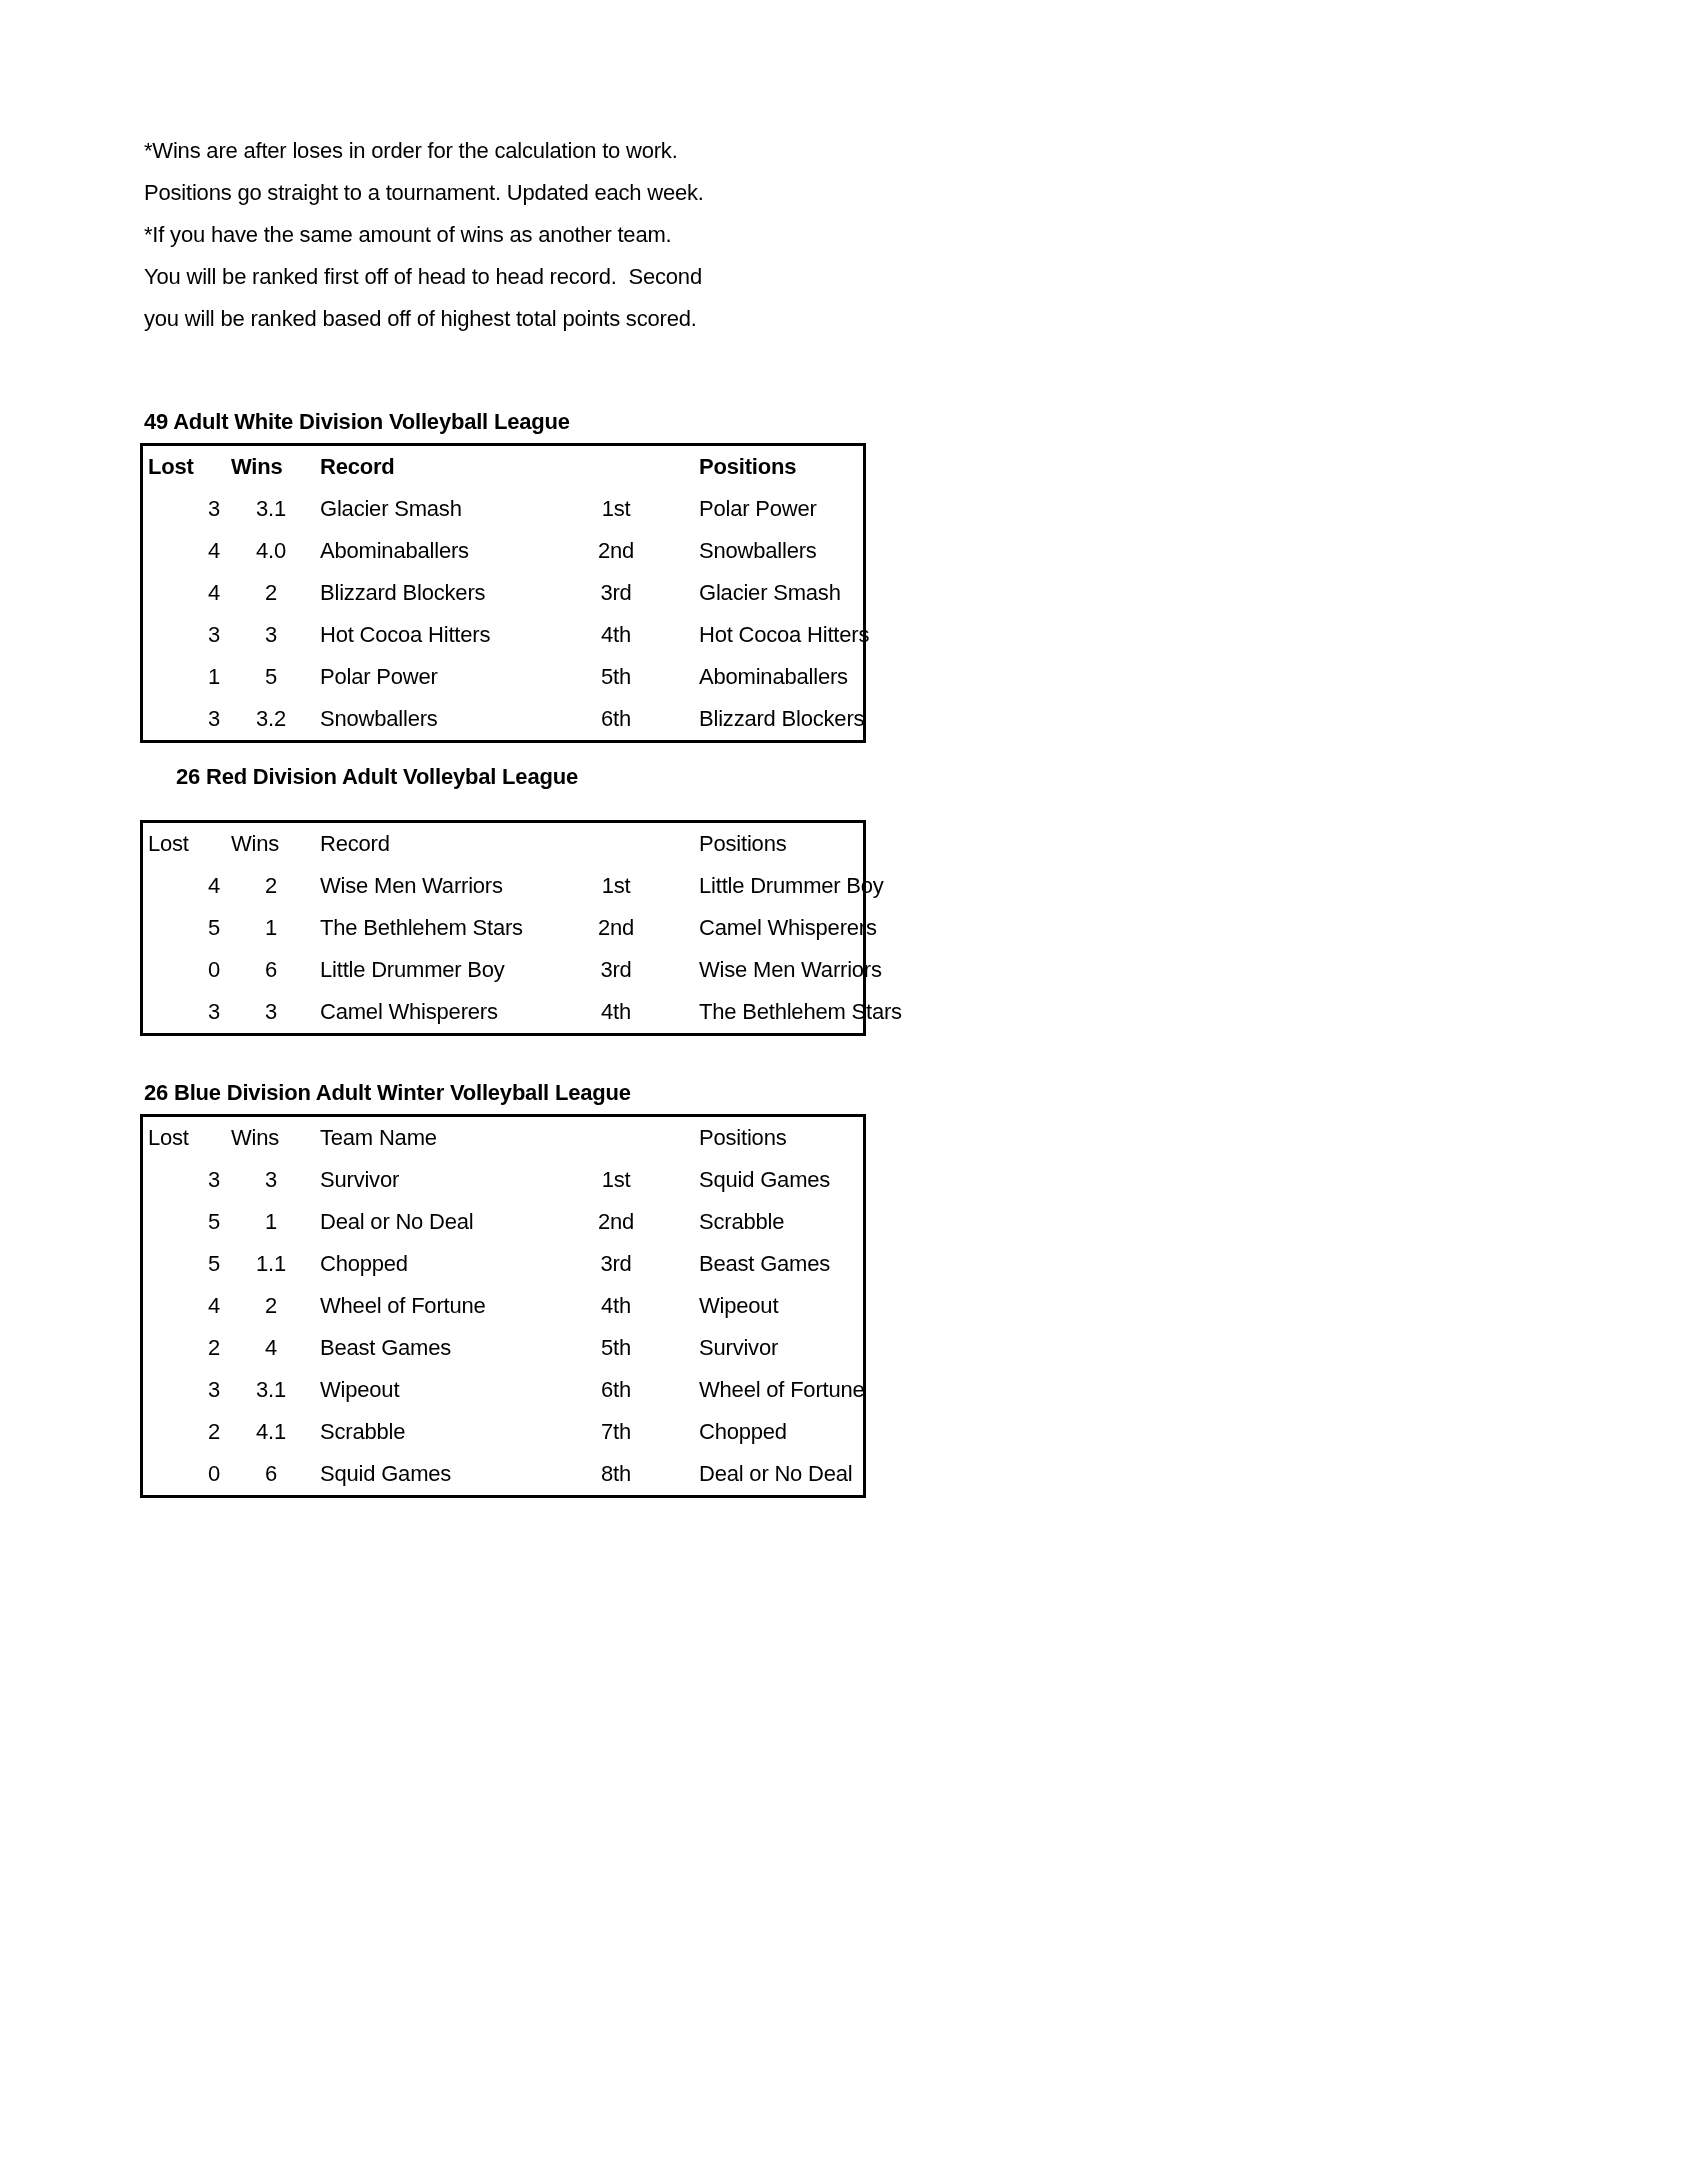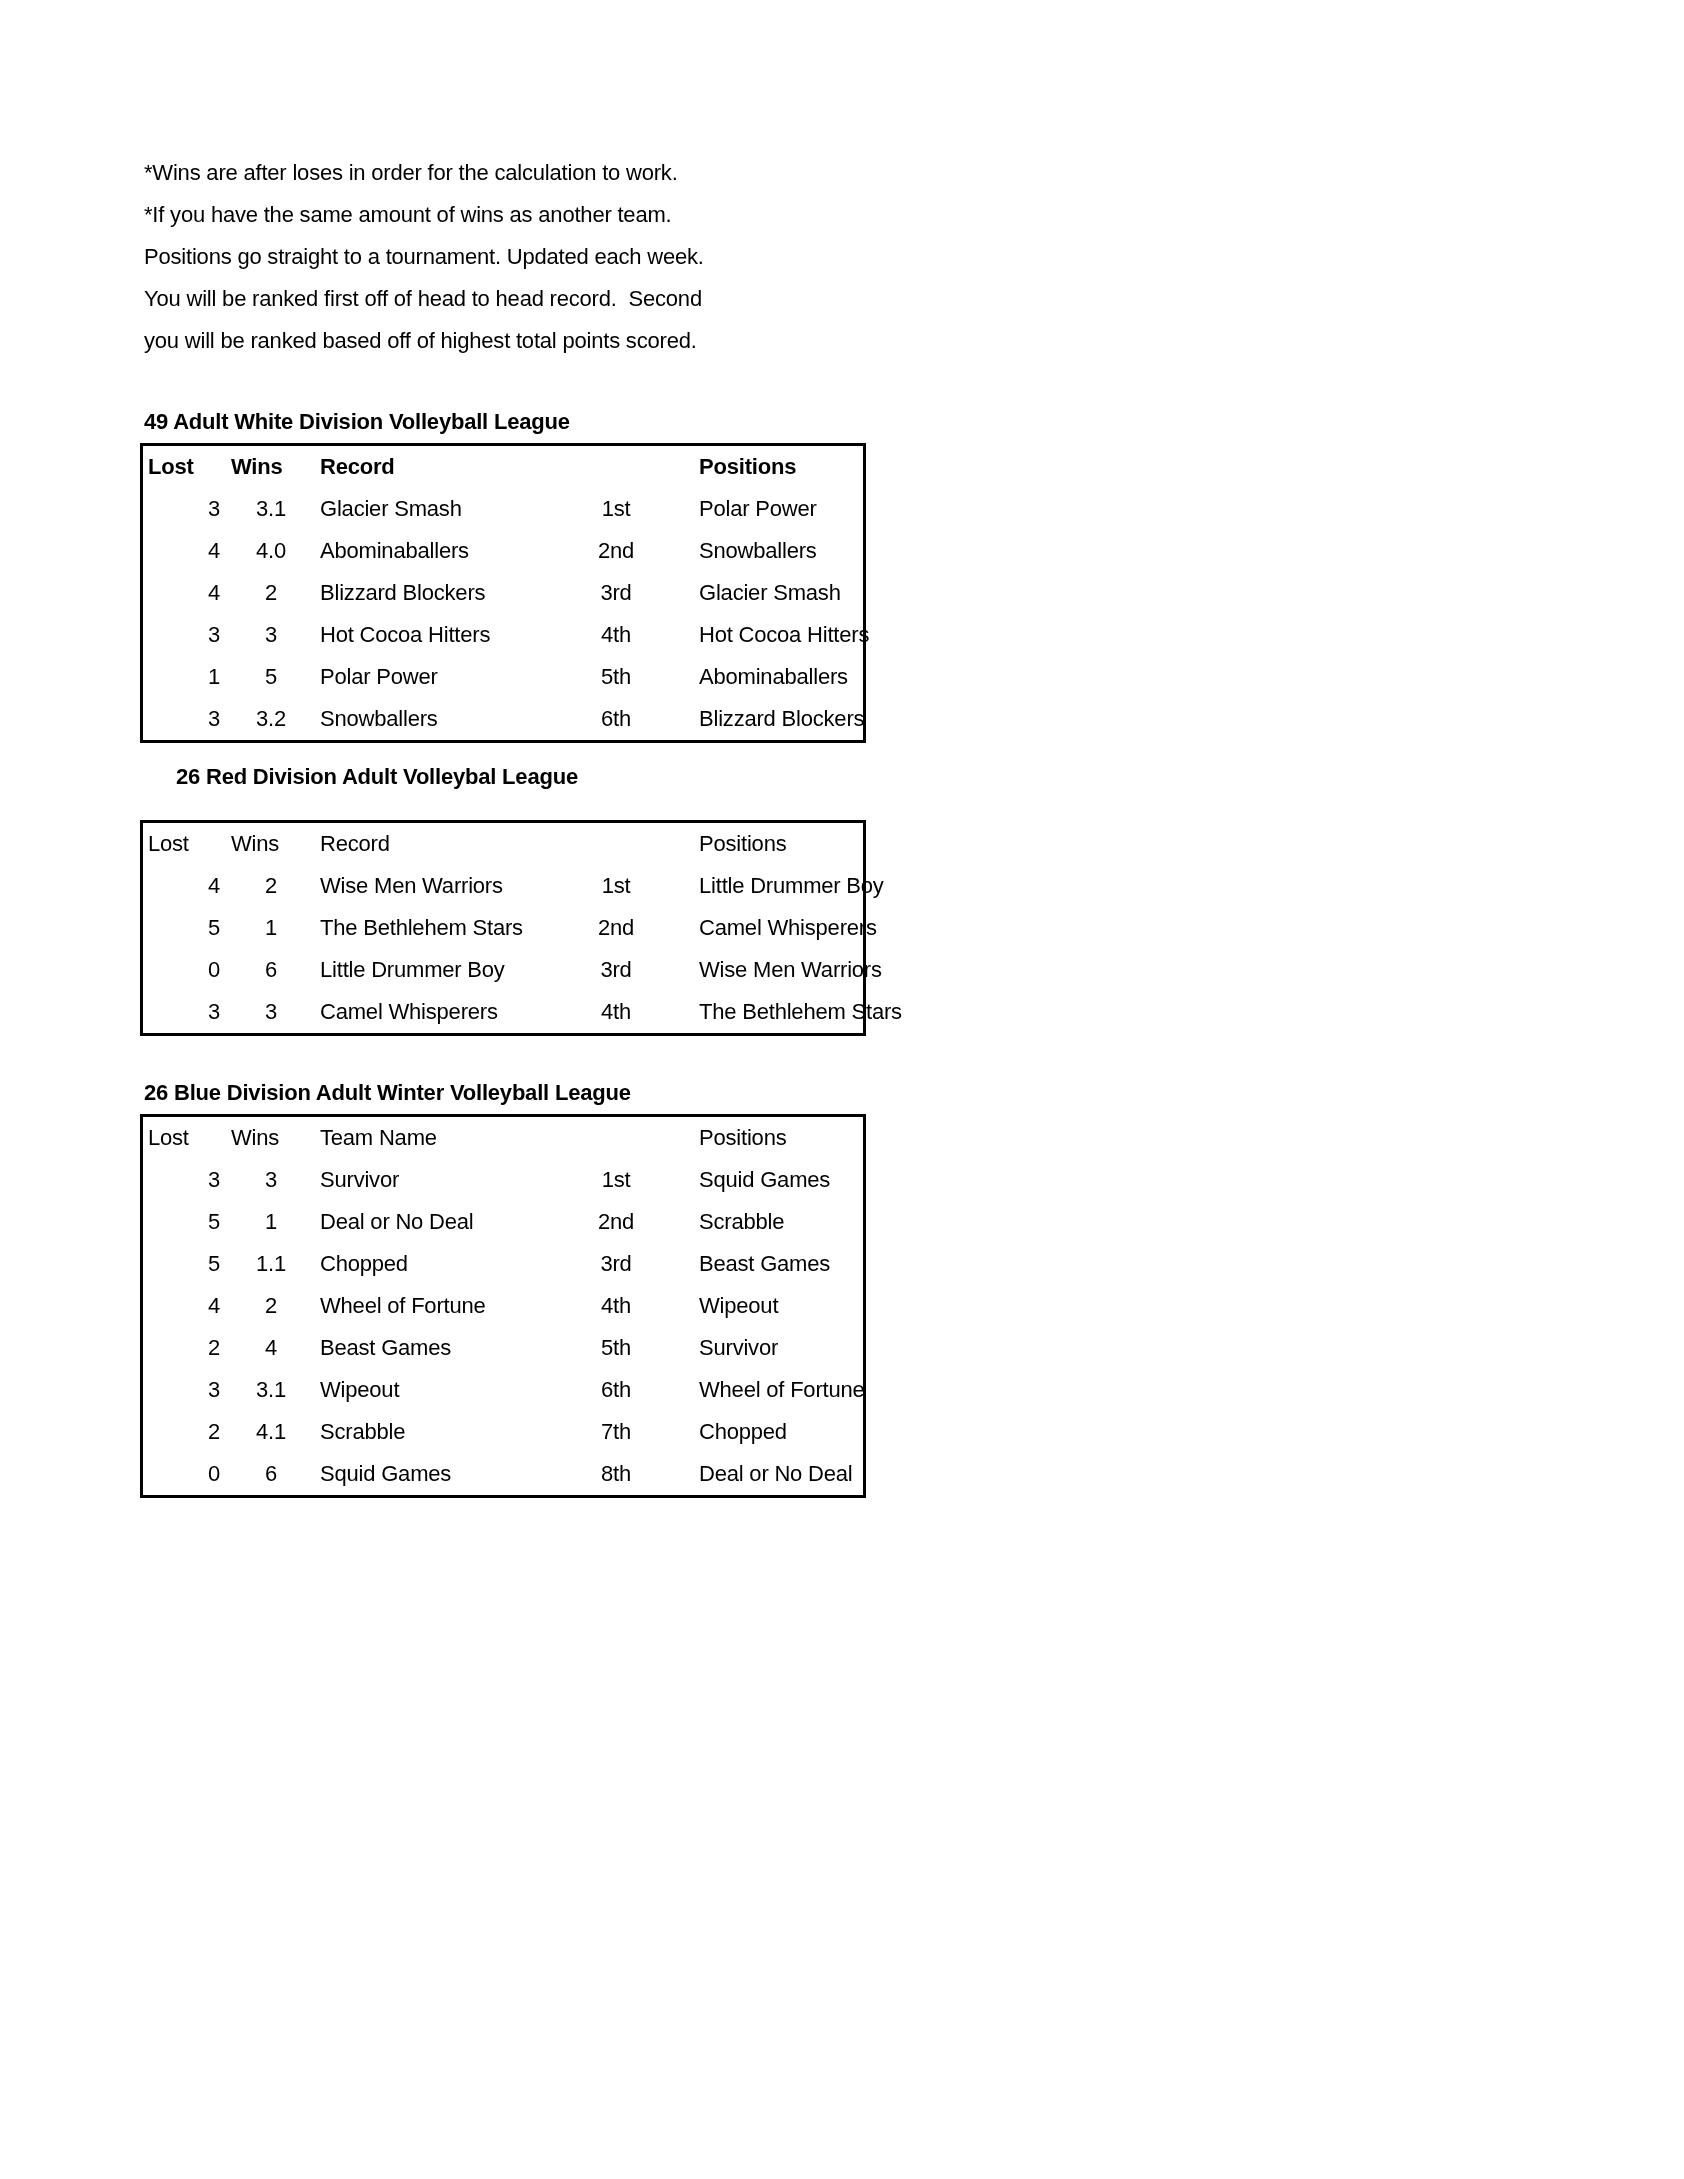--- a/index.html
+++ b/index.html
@@ -8,21 +8,21 @@
     width:1684px;
     height:2179px;
     background:#ffffff;
     color:#000000;
     font-family:"Liberation Sans","DejaVu Sans",sans-serif;
     overflow:hidden;
   }
   .intro {
     position:absolute;
     left:144px;
-    top:152px;
+    top:130px;
     font-size:22px;
     line-height:42px;
     letter-spacing:-0.2px;
   }
   .intro .line { white-space:pre; }
   .league-title {
     position:absolute;
     left:144px;
     height:42px;
     line-height:42px;
@@ -63,22 +63,22 @@
   #title-3 { top:1072px; }
   #table-3 { top:1114px; }
 </style>
 </head>
 <body>
 
 <div class="page">
 
   <div class="intro">
     <div class="line">*Wins are after loses in order for the calculation to work.</div>
+    <div class="line">Positions go straight to a tournament. Updated each week.</div>
     <div class="line">*If you have the same amount of wins as another team.</div>
-    <div class="line">Positions go straight to a tournament. Updated each week.</div>
     <div class="line">You will be ranked first off of head to head record.  Second</div>
     <div class="line">you will be ranked based off of highest total points scored.</div>
   </div>
 
   <div id="title-1" class="league-title">49 Adult White Division Volleyball League</div>
   <div id="table-1" class="tbl">
     <div class="trow hdr bold">
       <div class="c1">Lost</div>
       <div class="c2">Wins</div>
       <div class="c3">Record</div>

